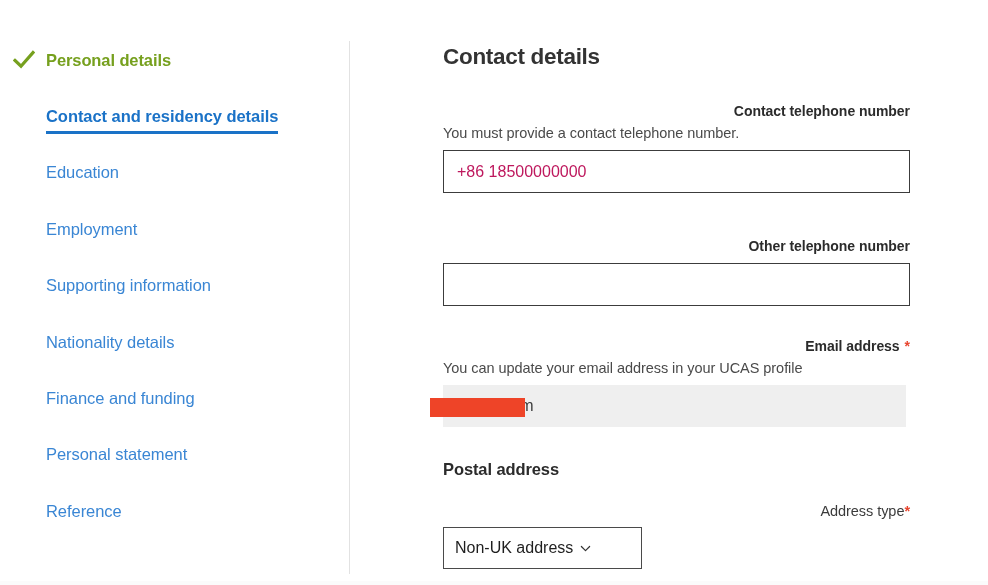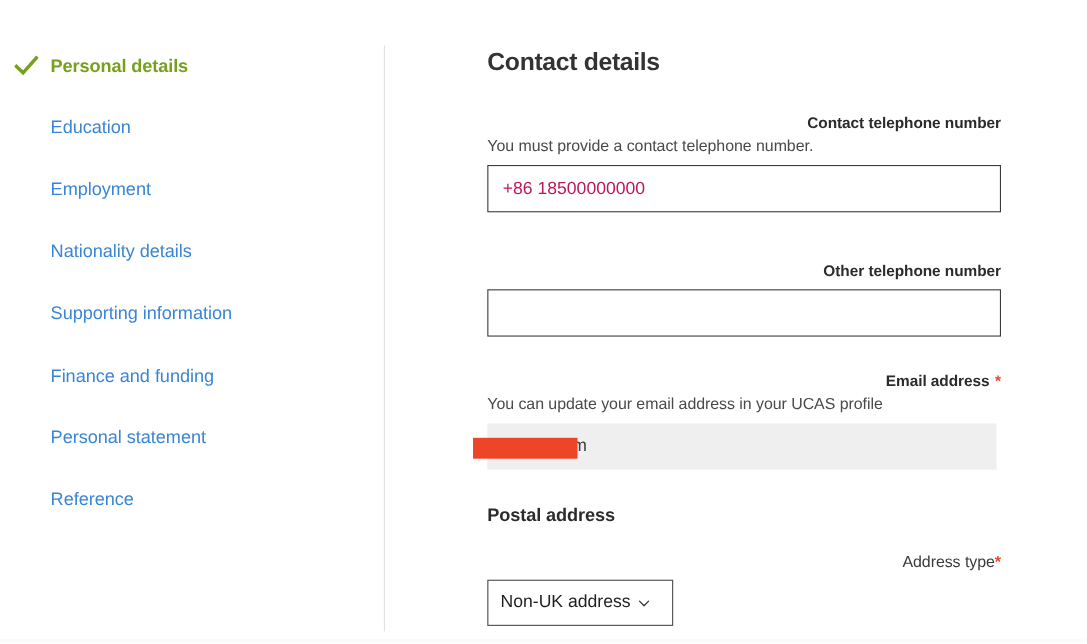--- a/index.html
+++ b/index.html
@@ -185,21 +185,21 @@
     left: -13px;
     top: 13px;
     width: 95px;
     height: 19px;
     background: #ee4428;
   }
 
   .select-box {
     box-sizing: border-box;
     margin-top: 8px;
-    width: 169px;
+    width: 199px;
     height: 42px;
     border: 1.4px solid #4a4a4a;
     background: #ffffff;
     display: flex;
     align-items: center;
     gap: 7px;
     padding: 0 11px;
     font-size: 16px;
     color: #1f1f1f;
     cursor: pointer;
@@ -229,35 +229,38 @@
 
     <div class="nav-section-head">
       <svg class="check-icon" viewBox="0 0 22 20" aria-hidden="true">
         <path d="M2 10.5 L8 16.2 L20 2.6" fill="none" stroke="#76a01e" stroke-width="3.2" stroke-linecap="square" stroke-linejoin="miter"></path>
       </svg>
       <span class="label">Personal details</span>
     </div>
 
     <div class="nav-list">
 
+      <div class="nav-item active">
+        <span class="txt">Contact and residency details</span>
+      </div>
 
       <div class="nav-item">
         <span class="txt">Education</span>
       </div>
 
       <div class="nav-item">
         <span class="txt">Employment</span>
       </div>
 
       <div class="nav-item">
+        <span class="txt">Supporting information</span>
+      </div>
+
+      <div class="nav-item">
         <span class="txt">Nationality details</span>
-      </div>
-
-      <div class="nav-item">
-        <span class="txt">Supporting information</span>
       </div>
 
 
       <div class="nav-item">
         <span class="txt">Finance and funding</span>
       </div>
 
       <div class="nav-item">
         <span class="txt">Personal statement</span>
       </div>

